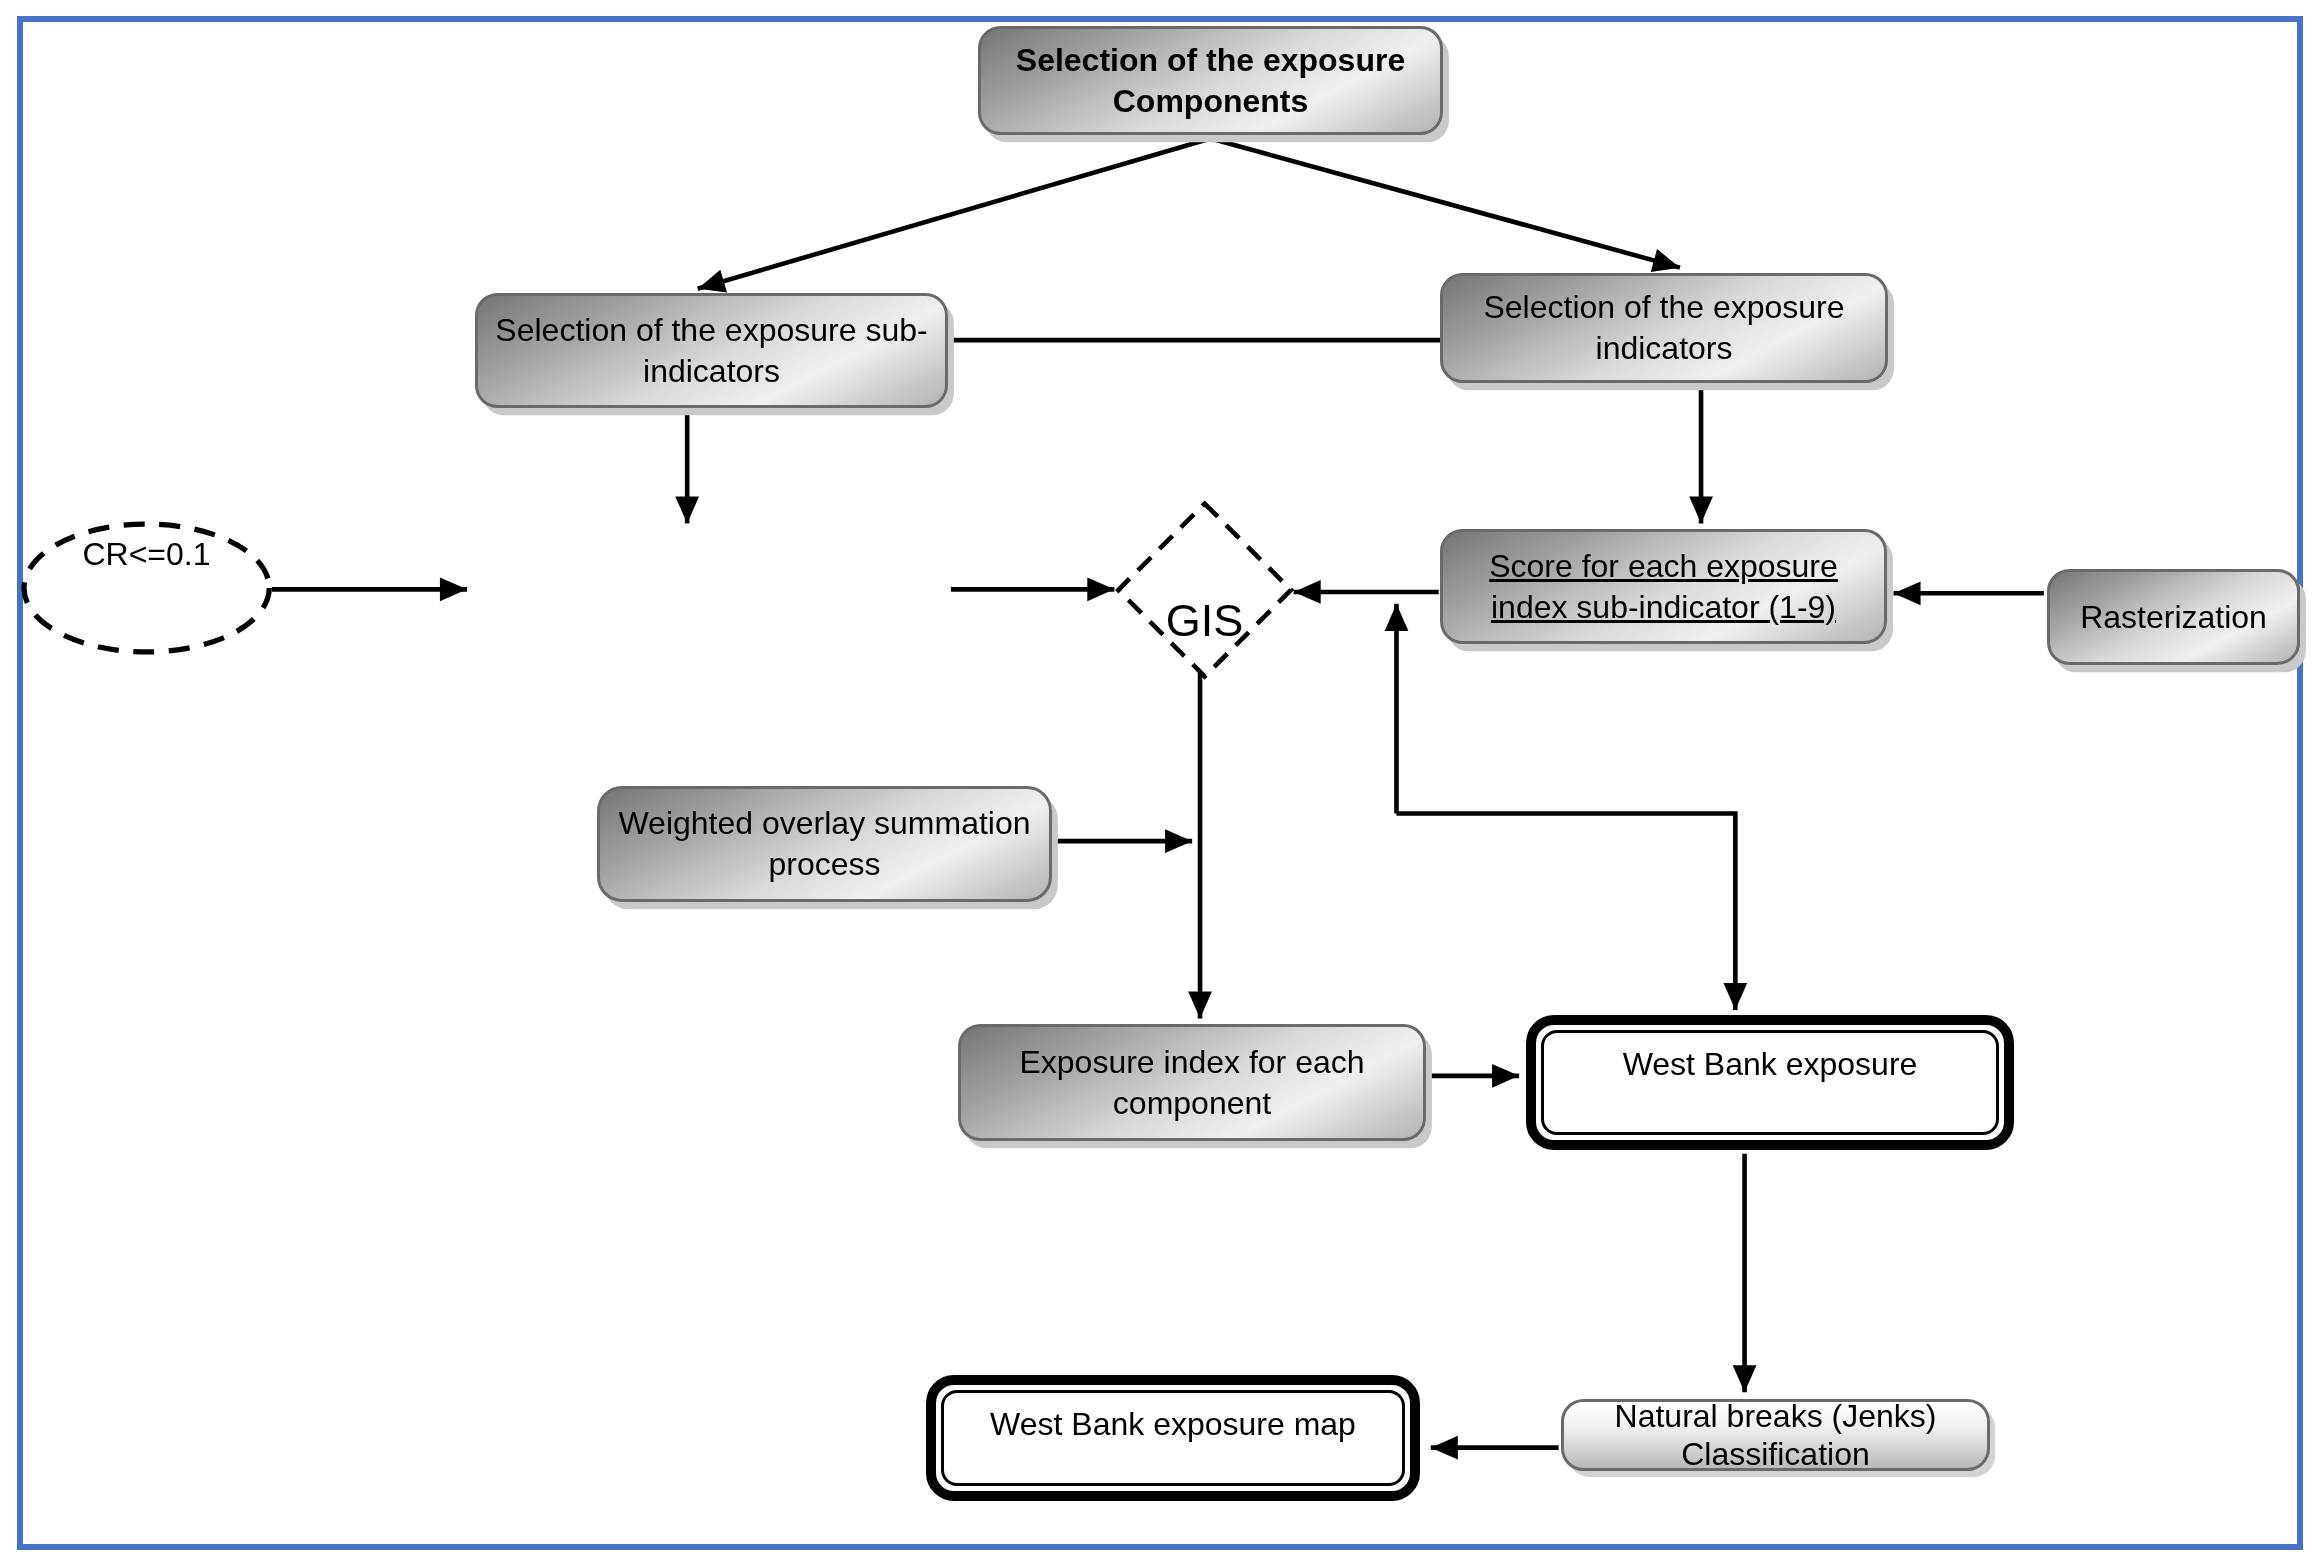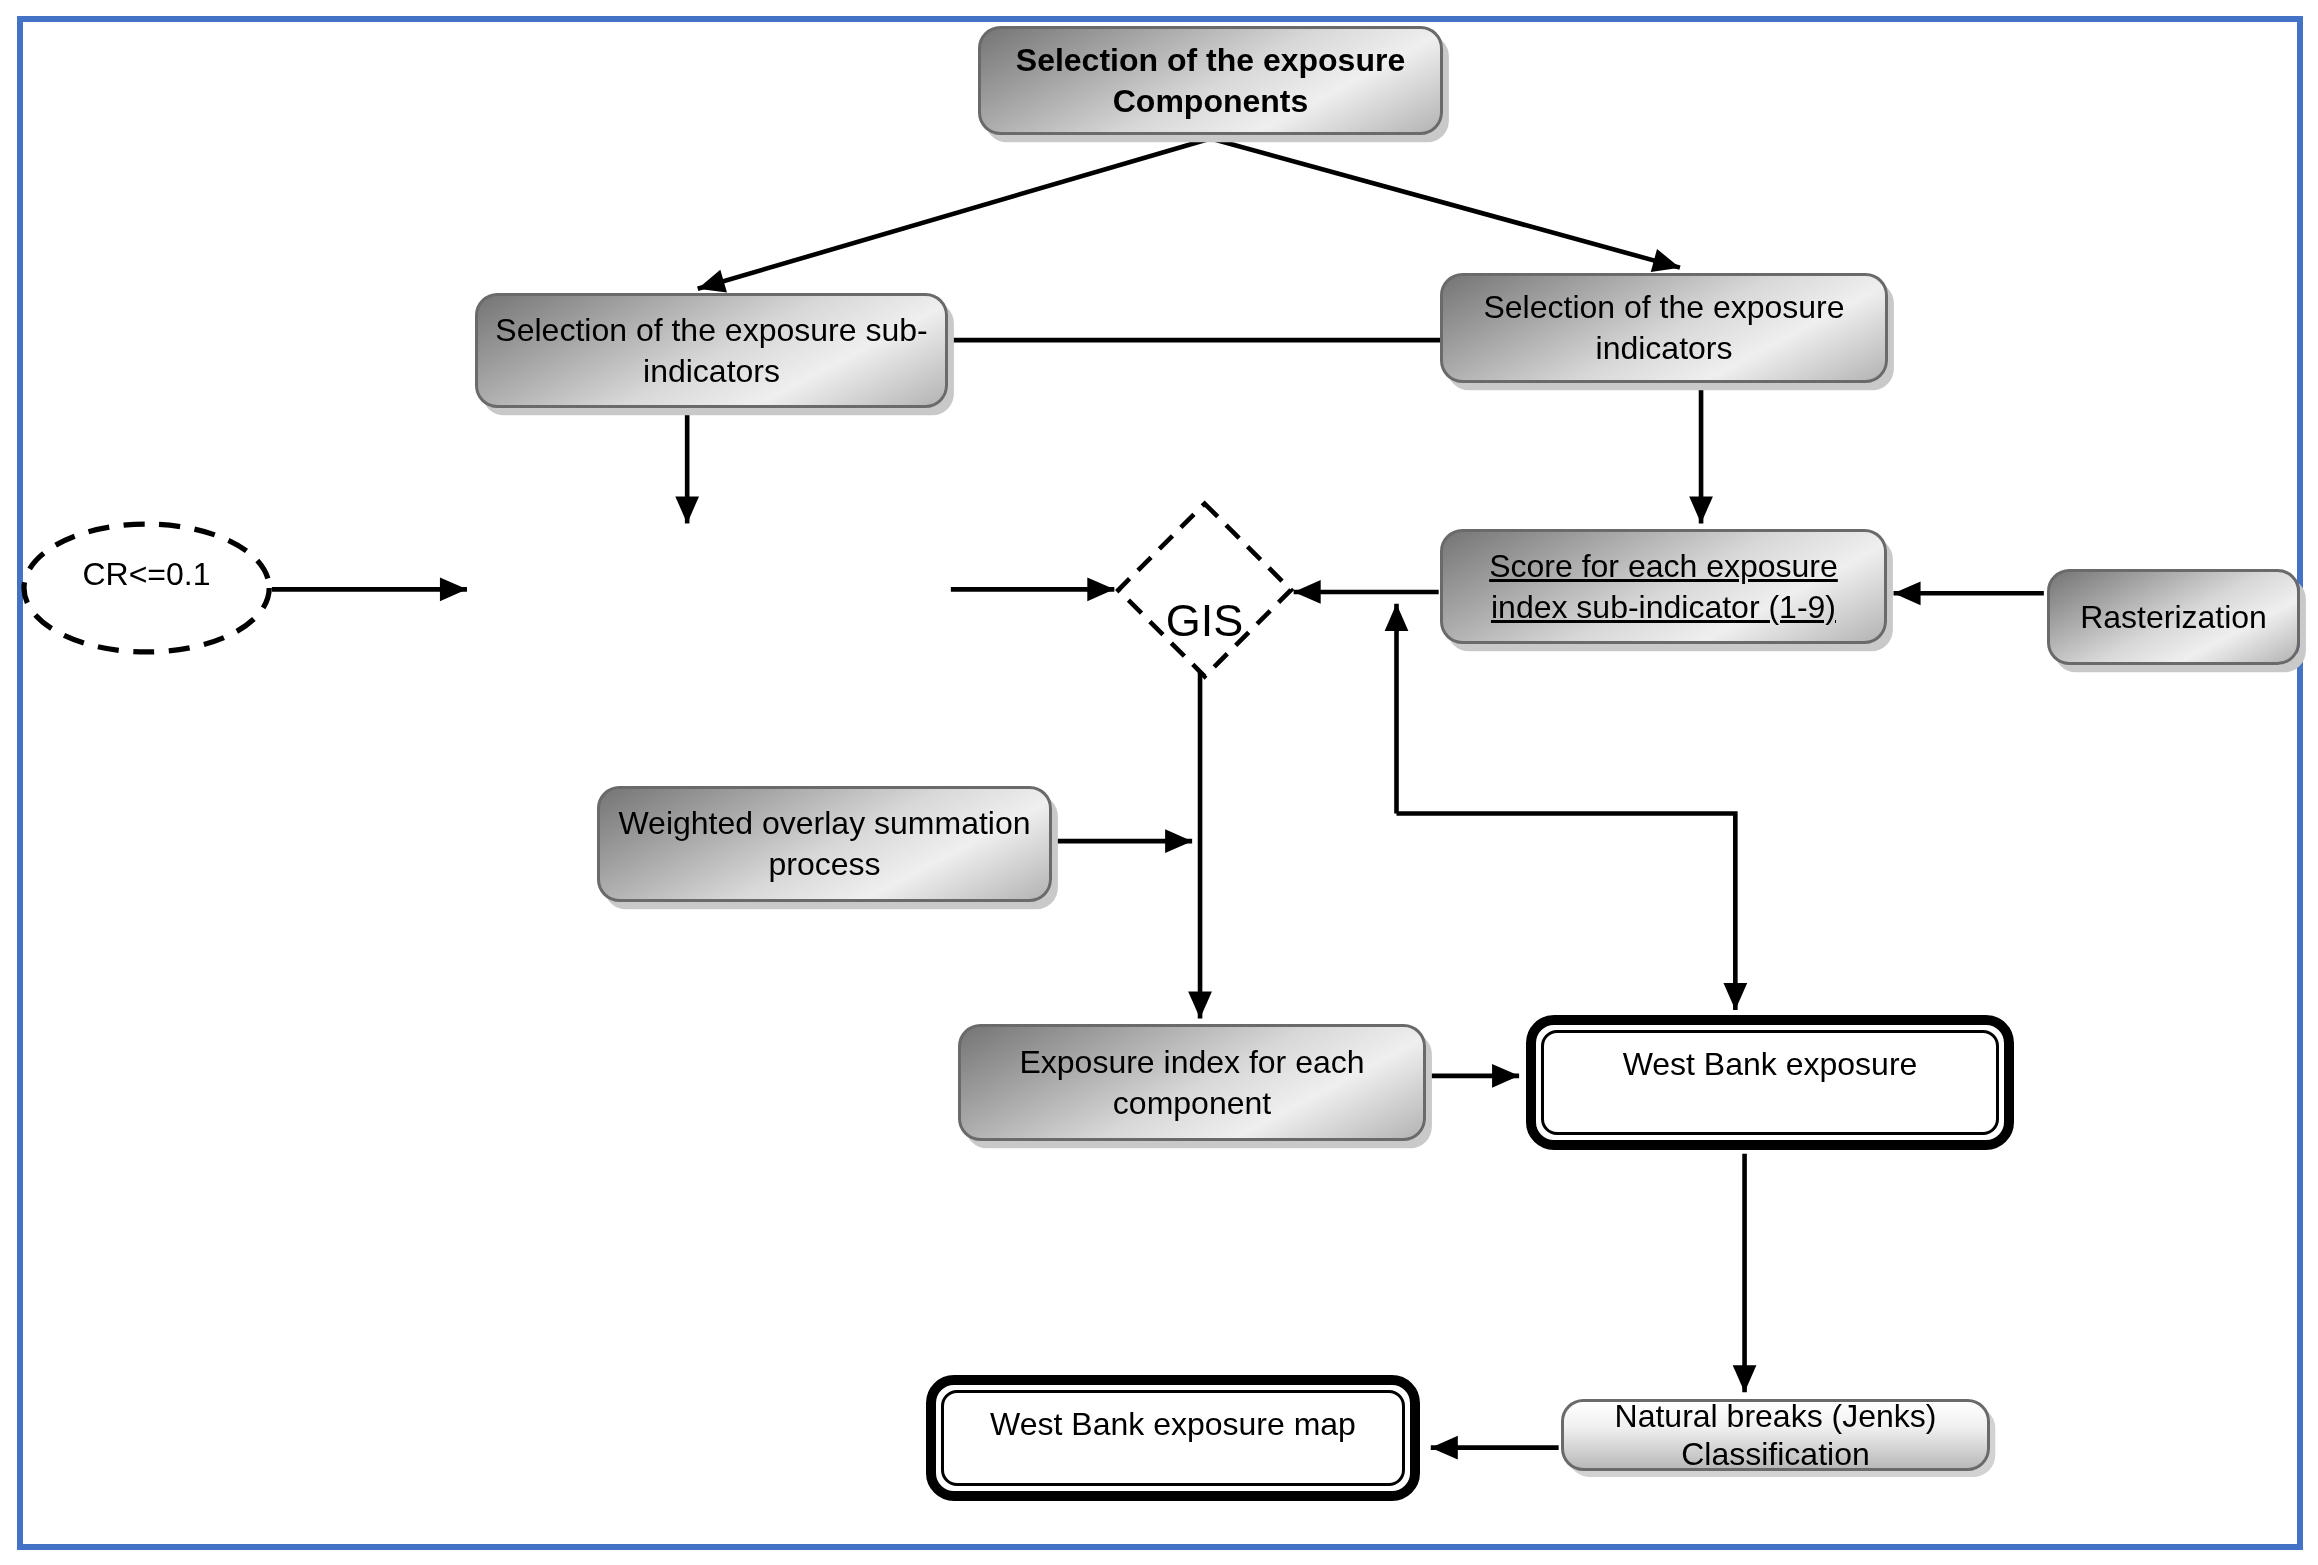--- a/index.html
+++ b/index.html
@@ -75,21 +75,21 @@
 
 
   <div class="gbox" style="left:1440px;top:529px;width:447px;height:115px;text-decoration:underline;">
     <span class="lbl">Score for each exposure index sub-indicator (1-9)</span>
   </div>
 
   <div class="gbox" style="left:2047px;top:569px;width:253px;height:96px;">
     <span class="lbl">Rasterization</span>
   </div>
 
-  <div class="gbox" style="left:597px;top:786px;width:455px;height:116px;">
+  <div class="gbox" style="left:597px;top:786px;width:455px;height:116px;border-radius:25px;">
     <span class="lbl">Weighted overlay summation process</span>
   </div>
 
   <div class="gbox" style="left:958px;top:1024px;width:468px;height:117px;">
     <span class="lbl">Exposure index for each component</span>
   </div>
 
   <div class="gbox light" style="left:1561px;top:1399px;width:429px;height:72px;padding:1.3px 10.5px;line-height:38px;">
     <span class="lbl">Natural breaks (Jenks) Classification</span>
   </div>
@@ -99,16 +99,16 @@
       <span class="lbl">West Bank exposure</span>
     </div>
   </div>
 
   <div class="dbox" style="left:926px;top:1375px;width:494px;height:126px;">
     <div class="dbox-in">
       <span class="lbl">West Bank exposure map</span>
     </div>
   </div>
 
-  <div class="shape-label" style="left:26px;top:556px;width:241px;">CR&lt;=0.1</div>
+  <div class="shape-label" style="left:26px;top:536px;width:241px;">CR&lt;=0.1</div>
   <div class="shape-label" style="left:1121px;top:570px;width:167px;font-size:45px;margin-top:32px;">GIS</div>
 </div>
 
 
 </body></html>

